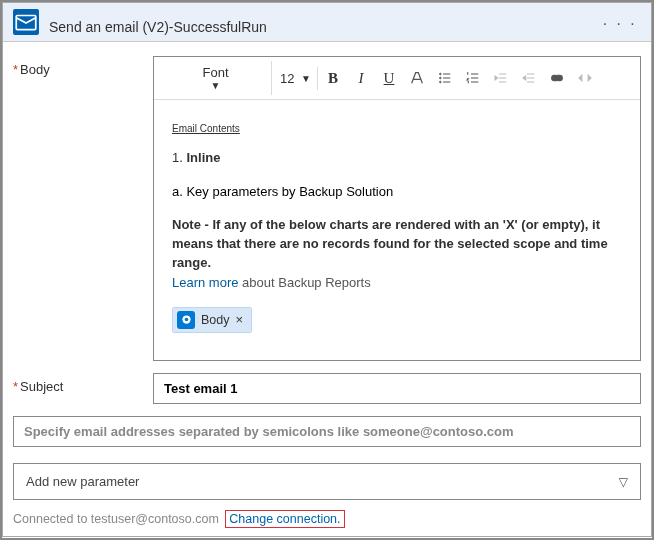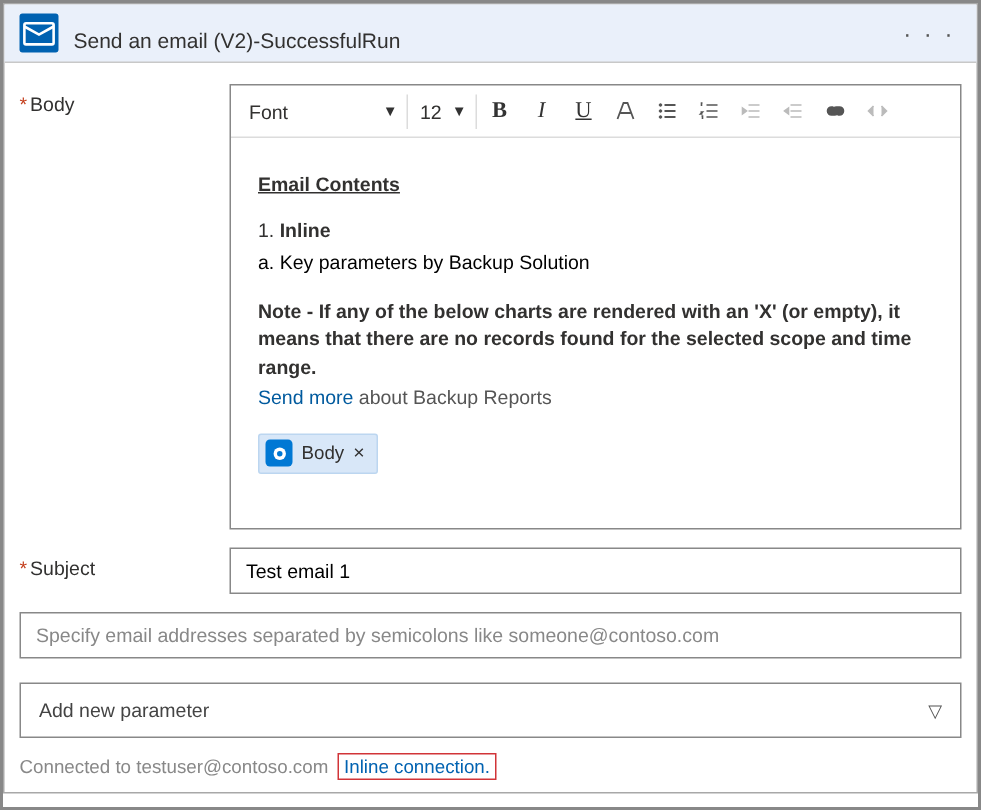--- a/index.html
+++ b/index.html
@@ -10,44 +10,44 @@
   .card-header .title { flex: 1; font-size: 14px; color: #323130; }
   .card-header .dots { font-size: 16px; color: #555; letter-spacing: 2px; cursor: pointer; padding: 2px 4px; }
   .card-body { padding: 14px 10px 8px 10px; }
   .row { display: flex; align-items: flex-start; margin-bottom: 12px; }
   .label-col { width: 140px; padding-top: 6px; font-size: 13px; color: #323130; }
   .label-col .req { color: #c43e1c; margin-right: 2px; }
   .field-col { flex: 1; }
   .editor-box { border: 1px solid #888; background: #fff; }
   .toolbar { display: flex; align-items: center; gap: 2px; padding: 4px 6px; border-bottom: 1px solid #dcdcdc; }
   .tb-select { display: flex; align-items: center; border: 0; padding: 4px 6px; font-size: 13px; cursor: pointer; }
-  .tb-select.font { width: 112px; justify-content: space-between; border-right: 1px solid #dcdcdc; }
+  .tb-select.font { width: 112px; justify-content: space-between; border-right: 1px solid #dcdcdc; flex-direction: column; }
   .tb-select.size { width: 44px; justify-content: space-between; border-right: 1px solid #dcdcdc; }
   .tb-caret { font-size: 10px; color: #333; }
   .tb-btn { width: 26px; height: 26px; display: flex; align-items: center; justify-content: center; cursor: pointer; font-family: Georgia, serif; font-size: 15px; color: #333; }
   .tb-btn.bold { font-weight: bold; }
   .tb-btn.italic { font-style: italic; }
   .tb-btn.underline { text-decoration: underline; }
   .tb-btn svg { width: 16px; height: 16px; stroke: #555; fill: #555; }
   .tb-btn.disabled svg { stroke: #bbb; fill: #bbb; }
   .tb-btn.disabled { color: #bbb; }
   .editor-content { padding: 22px 18px 18px 18px; min-height: 260px; font-size: 13px; line-height: 1.45; }
   .editor-content .h1 { font-weight: bold; text-decoration: underline; margin-bottom: 14px; font-size: 14px; }
-  .editor-content .h2 { font-weight: bold; text-decoration: underline; margin-bottom: 12px; font-size: 13px; }
-  .editor-content .li1 { margin-bottom: 2px; }
+  .editor-content .h2 { font-weight: normal; text-decoration: underline; margin-bottom: 12px; font-size: 10px; }
+  .editor-content .li1 { margin-bottom: 16px; }
   .editor-content .li1 b { font-weight: bold; }
   .editor-content .lia { color: #000000; margin-bottom: 14px; }
   .editor-content .note { margin-bottom: 1px; }
   .editor-content .note b { font-weight: bold; }
   .editor-content .learn { color: #555; margin-bottom: 14px; }
   .editor-content .learn a { color: #005a9e; text-decoration: none; }
   .chip { display: inline-flex; align-items: center; background: #d8e7f8; border: 1px solid #bcd6f0; border-radius: 2px; padding: 3px 8px 3px 4px; font-size: 12.5px; gap: 6px; }
   .chip .chip-icon { width: 18px; height: 18px; background: #0078d4; border-radius: 3px; display: flex; align-items: center; justify-content: center; color: #fff; font-size: 10px; }
   .chip .chip-x { cursor: pointer; color: #333; font-size: 13px; }
-  .text-input { width: 100%; border: 1px solid #888; padding: 7px 10px; font-size: 13px; font-family: inherit; }
+  .text-input { width: 100%; border: 1px solid #888; padding: 7px 10px; font-size: 13px; font-family: inherit; font-weight: bold; }
   .text-input::placeholder { color: #888; }
   .add-param-row { margin: 2px 10px 8px 10px; }
   .add-param { border: 1px solid #888; padding: 10px 12px; display: flex; justify-content: space-between; align-items: center; cursor: pointer; font-size: 13px; color: #444; }
   .add-param .chev { font-size: 12px; color: #555; }
   .footer { padding: 4px 10px 10px 10px; font-size: 12.5px; color: #888; }
   .footer .change-link { color: #0062b1; text-decoration: none; border: 1.5px solid #d13438; padding: 1px 3px; margin-left: 3px; }
 </style>
 </head>
 <body>
 
@@ -126,21 +126,21 @@
           <div class="editor-content">
             <div class="h2">Email Contents</div>
             <div class="li1">
               <span>1. </span><b>Inline</b>
             </div>
             <div class="lia">a. Key parameters by Backup Solution</div>
             <div class="note">
               <b>Note</b><b> - If any of the below charts are rendered with an 'X' (or empty), it means that there are no records found for the selected scope and time range.</b>
             </div>
             <div class="learn">
-              <a href="#">Send more</a><span> about Backup Reports</span>
+              <a href="#">Learn more</a><span> about Backup Reports</span>
             </div>
             <div class="chip">
               <span class="chip-icon">
                 <svg viewBox="0 0 24 24" width="11" height="11">
                     <circle cx="12" cy="12" r="9" fill="#fff"></circle>
                     <circle cx="12" cy="12" r="4" fill="#0078d4"></circle>
                   </svg>
               </span>
               <span>Body</span>
               <span class="chip-x">×</span>
@@ -169,16 +169,16 @@
 
   <div class="add-param-row">
     <div class="add-param">
       <span>Add new parameter</span>
       <span class="chev">▽</span>
     </div>
   </div>
 
   <div class="footer">
     <span>Connected to testuser@contoso.com</span>
-    <a href="#" class="change-link">Inline connection.</a>
+    <a href="#" class="change-link">Change connection.</a>
   </div>
 
 </div>
 
 </body></html>

